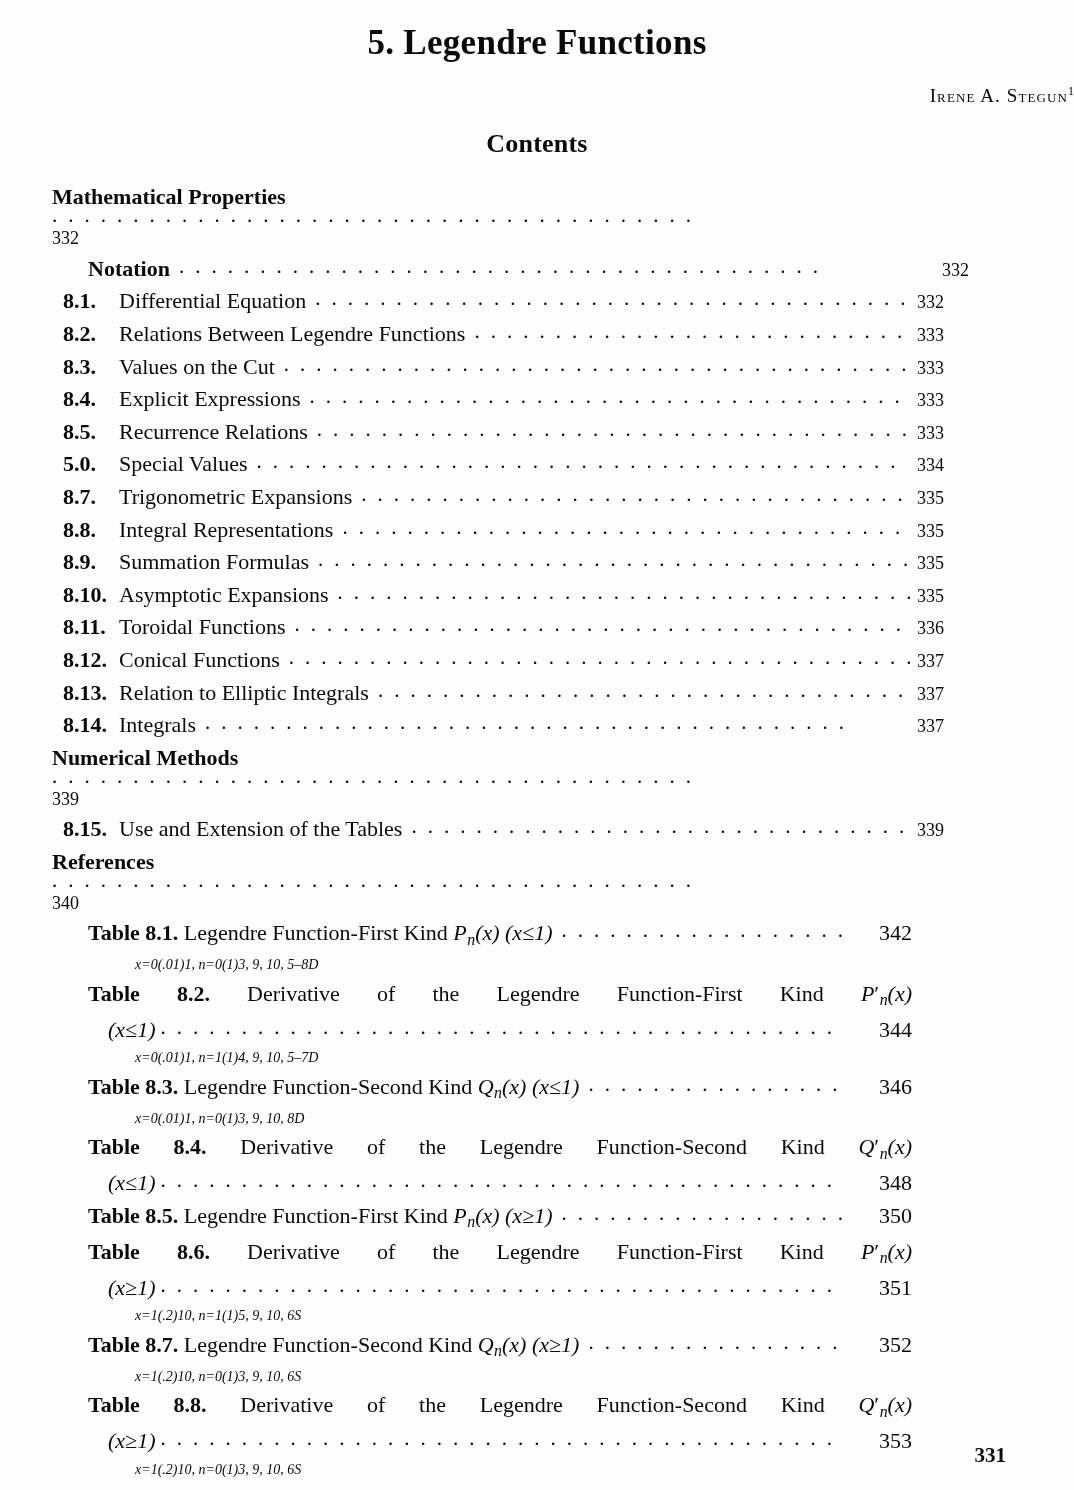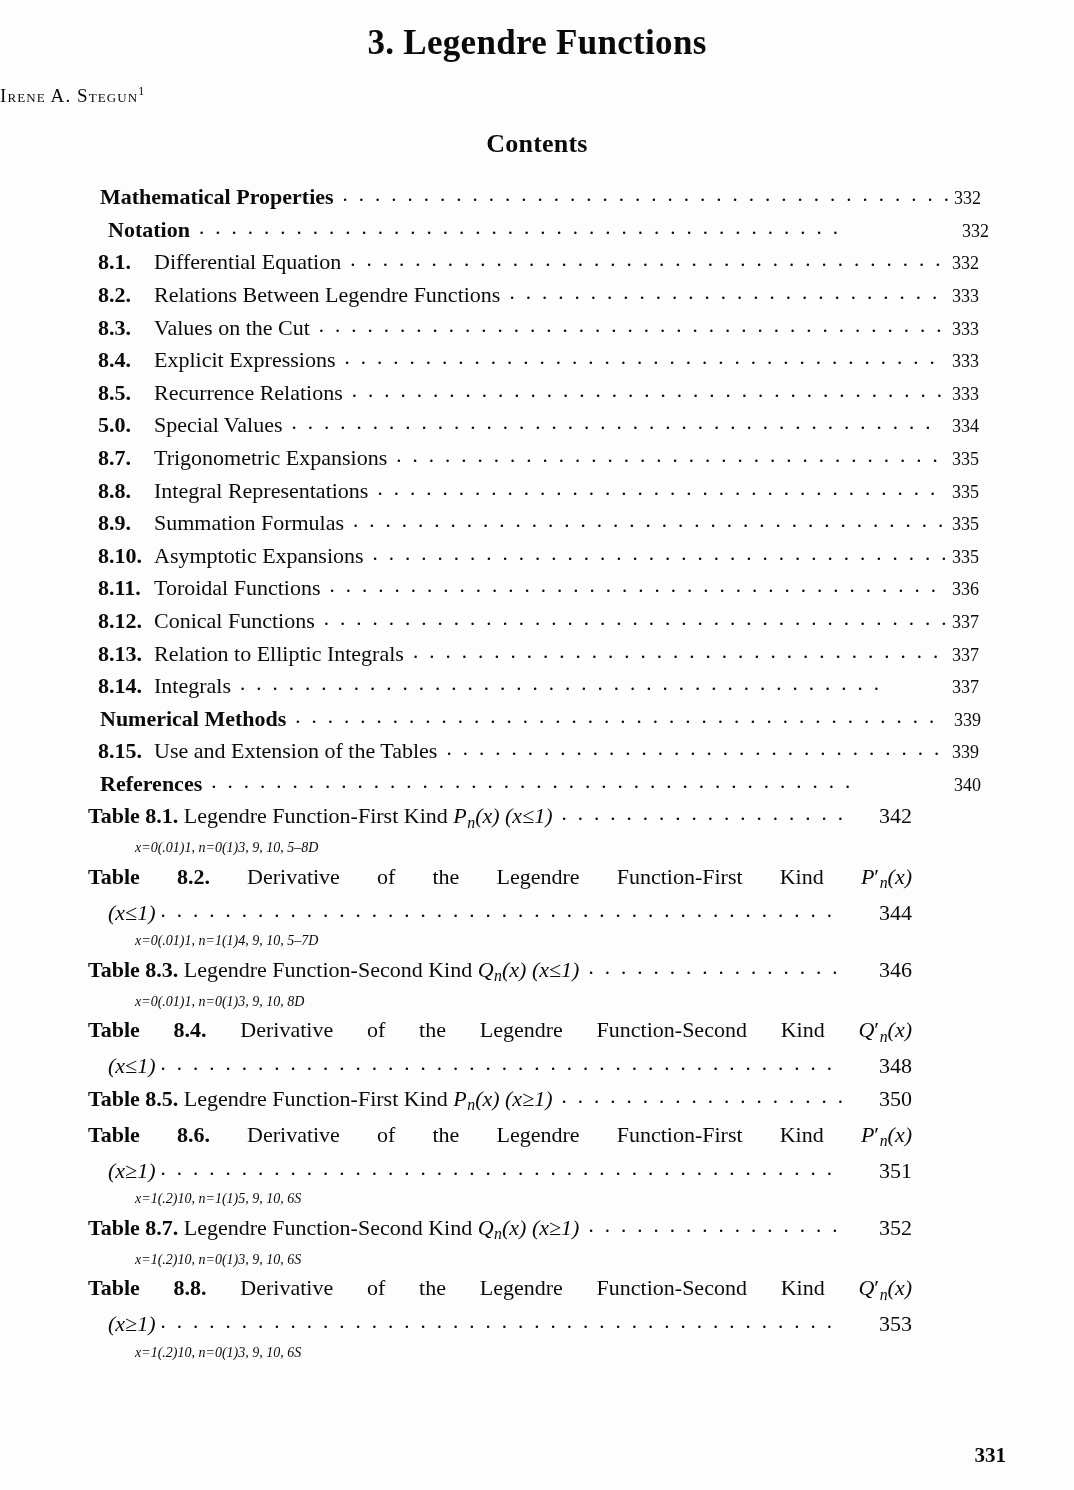--- a/index.html
+++ b/index.html
@@ -27,21 +27,21 @@
   .chapter-title {
     text-align: center;
     font-size: 35px;
     font-weight: bold;
     letter-spacing: 0.3px;
     margin: 22px 0 0 0;
     padding: 0;
     line-height: 1.2;
   }
   .author-line {
-    text-align: left;
+    text-align: right;
     font-size: 19px;
     margin-top: 20px;
     letter-spacing: 1.1px;
     font-variant: small-caps;
   }
   .author-line .fn {
     font-size: 12px;
     vertical-align: super;
     letter-spacing: 0;
   }
@@ -94,25 +94,25 @@
   }
   .toc-row .pg {
     flex: 0 0 auto;
     width: 58px;
     text-align: left;
     white-space: nowrap;
     font-size: 18px;
   }
 
   
-  .lvl-0 { padding-left: 100px; }
+  .lvl-0 { padding-left: 43px; flex-direction: column; }
   .lvl-0 .lbl { font-weight: bold; }
-  .lvl-1 { padding-left: 108px; }
+  .lvl-1 { padding-left: 64px; margin-left: 24px; }
   .lvl-1 .lbl { font-weight: bold; }
-  .lvl-2 { padding-left: 98px; }
+  .lvl-2 { padding-left: 63px; }
   .lvl-2 .num { font-weight: bold; display: inline-block; min-width: 56px; }
 
   
   .tbl-entry {
     padding-left: 88px;
     width: 912px;
     box-sizing: border-box;
     font-size: 22px;
     line-height: 1.0;
   }
@@ -198,21 +198,21 @@
     bottom: 44px;
     font-size: 21px;
     font-weight: bold;
   }
 </style>
 </head>
 <body>
 
 <div class="page">
 
-  <h1 class="chapter-title">3. Legendre Functions</h1>
+  <h1 class="chapter-title">5. Legendre Functions</h1>
 
   <div class="author-line">
     <span>Irene A. Stegun</span><span class="fn">1</span>
   </div>
 
   <h2 class="contents-heading">Contents</h2>
 
   <div class="toc">
     <div id="toc-rows">
         <div class="toc-row lvl-0">

